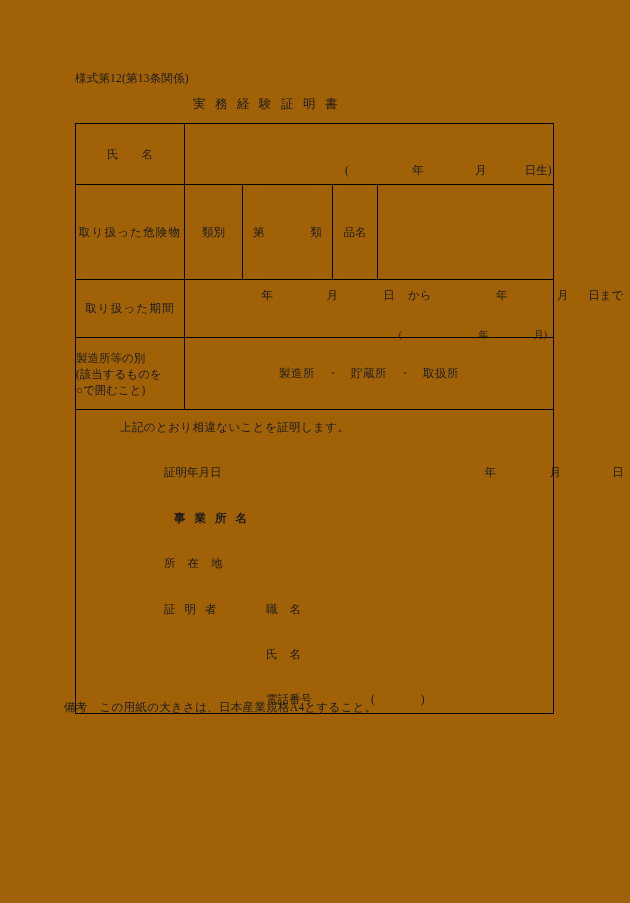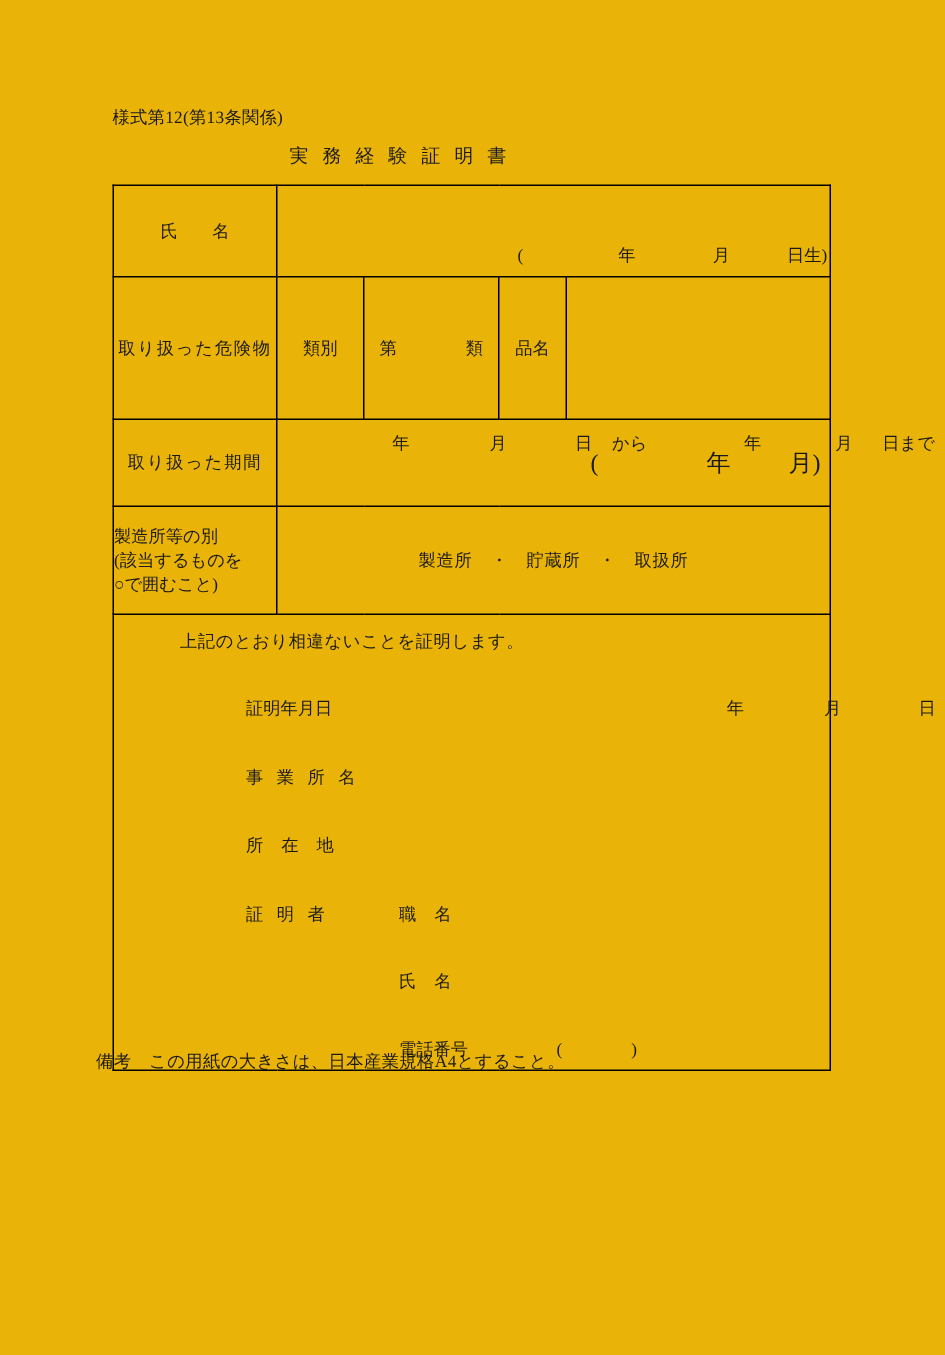--- a/index.html
+++ b/index.html
@@ -11,21 +11,21 @@
     width: 630px;
     height: 903px;
     position: relative;
     font-family: "Liberation Serif", "DejaVu Serif", serif;
     color: #1a1a1a;
     overflow: hidden;
   }
   .page {
     position: absolute;
     inset: 0;
-    background: #eab308;
+    background: #a16207;
     padding-left: 12px;
   }
 
   
   .form-no {
     position: absolute;
     left: 75px;
     top: 71px;
     font-size: 11.5px;
     letter-spacing: 0.2px;
@@ -85,22 +85,22 @@
   .period-line1 {
     position: absolute;
     left: 0; right: 6px;
     top: 8px;
     font-size: 11.5px;
     white-space: nowrap;
   }
   .period-line2 {
     position: absolute;
     right: 6px;
-    top: 19px;
-    font-size: 16px;
+    top: 48px;
+    font-size: 10px;
     white-space: nowrap;
   }
 
   
   .r4 { height: 72px; }
   .multi-label {
     text-align: left;
     line-height: 16px;
     font-size: 11.5px;
     white-space: nowrap;
@@ -119,21 +119,21 @@
     height: 303px;
   }
   .stmt-line {
     position: absolute;
     font-size: 11.5px;
     white-space: nowrap;
   }
   .certify-text { left: 44px; top: 10px; letter-spacing: 0.4px; }
   .cert-date-lbl { left: 88px; top: 55px; }
   .cert-date-val { left: 360px; top: 55px; }
-  .office-lbl { left: 88px; top: 101px; }
+  .office-lbl { left: 98px; top: 101px; font-weight: bold; }
   .addr-lbl { left: 88px; top: 146px; }
   .certifier-lbl { left: 88px; top: 192px; }
   .post-lbl { left: 190px; top: 192px; }
   .certifier-name-lbl { left: 190px; top: 237px; }
   .tel-lbl { left: 190px; top: 282px; }
   .tel-paren { left: 295px; top: 282px; }
 
   .ls4 { letter-spacing: 9px; }
   .ls3 { letter-spacing: 12px; }
   .ls-date > span { display: inline-block; }

